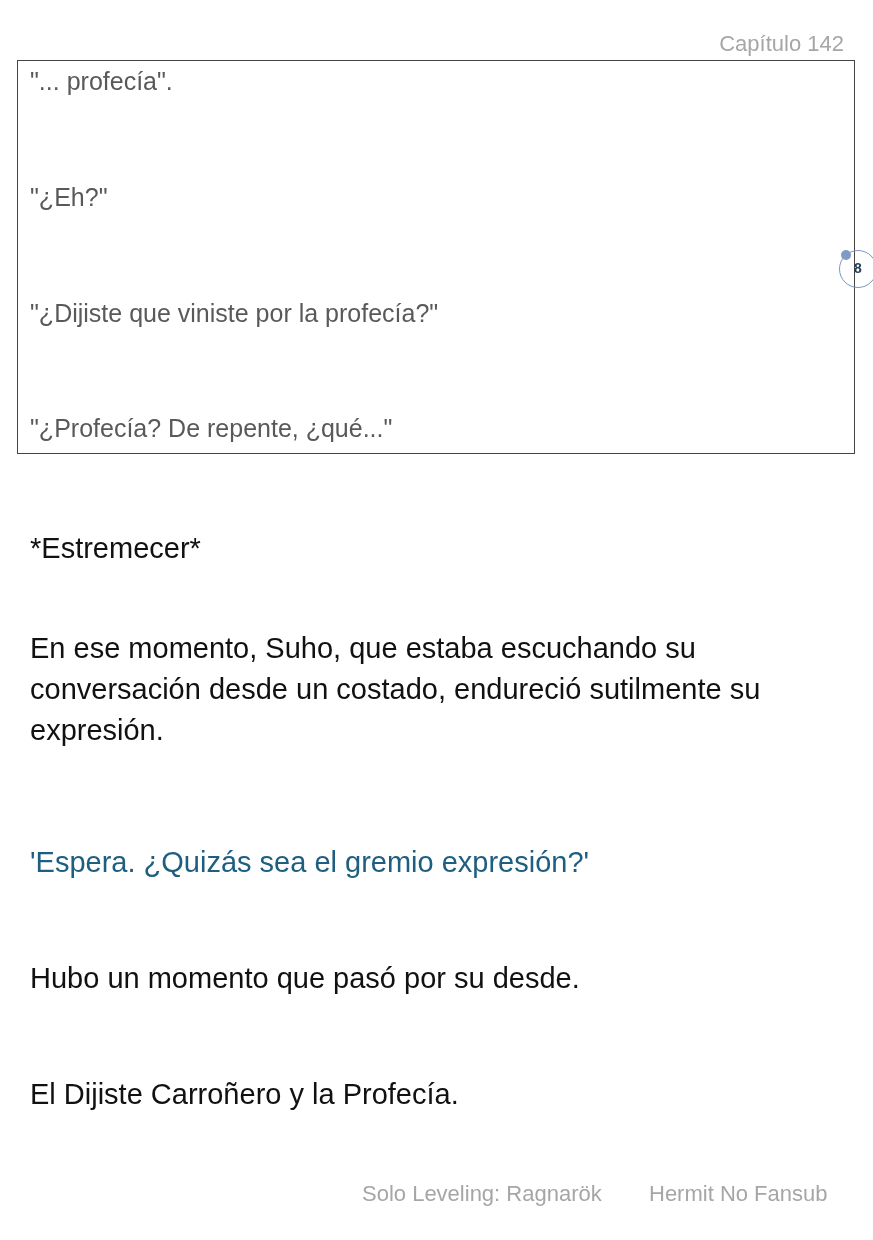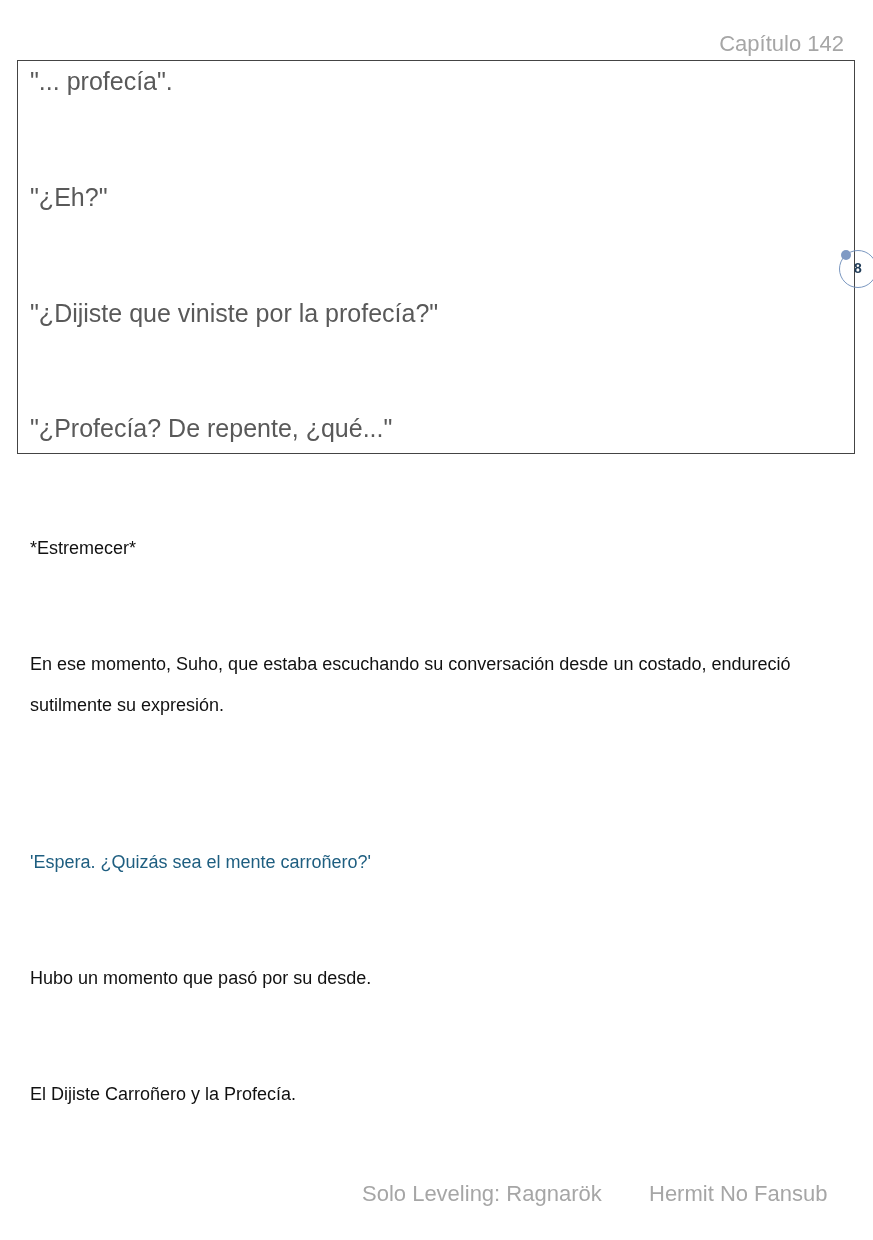--- a/index.html
+++ b/index.html
@@ -6,40 +6,40 @@
   body { width: 873px; height: 1240px; position: relative; overflow: hidden;
          font-family: "Liberation Sans", "DejaVu Sans", sans-serif; }
   .header { position: absolute; right: 29px; top: 31px; font-size: 22px; color: #a6a6a6; }
   .quote-box { position: absolute; left: 17px; top: 60px; width: 838px; height: 394px;
                border: 1px solid #444; box-sizing: border-box; }
   .qline { position: absolute; left: 12px; font-size: 25px; color: #595959; white-space: nowrap; }
   .marker { position: absolute; left: 839px; top: 250px; width: 38px; height: 38px; border-radius: 50%;
             border: 1px solid #7a97c0; box-sizing: border-box; background: transparent; }
   .marker-dot { position: absolute; left: 841px; top: 250px; width: 10px; height: 10px; border-radius: 50%; background: #7f9ac4; }
   .marker-num { position: absolute; left: 854px; top: 260px; font-size: 14px; font-weight: bold; color: #1f3b57; }
-  .p { position: absolute; left: 30px; font-size: 18px; color: #111; line-height: 41px; width: 780px; }
+  .p { position: absolute; left: 30px; font-size: 29px; color: #111; line-height: 41px; width: 780px; }
   .thought { color: #1e5e80; }
   .footer { position: absolute; top: 1181px; font-size: 22px; color: #a6a6a6; white-space: nowrap; text-align: center; }
 </style>
 </head>
 <body>
 
 <div class="header">Capítulo 142</div>
 
 <div class="quote-box">
   <div class="qline" style="top:6px">"... profecía".</div>
   <div class="qline" style="top:122px">"¿Eh?"</div>
   <div class="qline" style="top:238px">"¿Dijiste que viniste por la profecía?"</div>
   <div class="qline" style="top:353px">"¿Profecía? De repente, ¿qué..."</div>
 </div>
 
 <div class="marker"></div>
 <div class="marker-dot"></div>
 <div class="marker-num">8</div>
 
 <div class="p" style="top:528px">*Estremecer*</div>
-<div class="p" style="top:644px">En ese momento, Suho, que estaba escuchando su conversación desde un costado, endureció sutilmente su expresión.</div>
-<div class="p thought" style="top:842px">'Espera. ¿Quizás sea el mente carroñero?'</div>
+<div class="p" style="top:628px">En ese momento, Suho, que estaba escuchando su conversación desde un costado, endureció sutilmente su expresión.</div>
+<div class="p thought" style="top:842px">'Espera. ¿Quizás sea el gremio expresión?'</div>
 <div class="p" style="top:958px">Hubo un momento que pasó por su desde.</div>
 <div class="p" style="top:1074px">El Dijiste Carroñero y la Profecía.</div>
 
 <div class="footer" style="left:362px">Solo Leveling: Ragnarök</div>
 <div class="footer" style="left:649px">Hermit No Fansub</div>
 
 </body></html>

